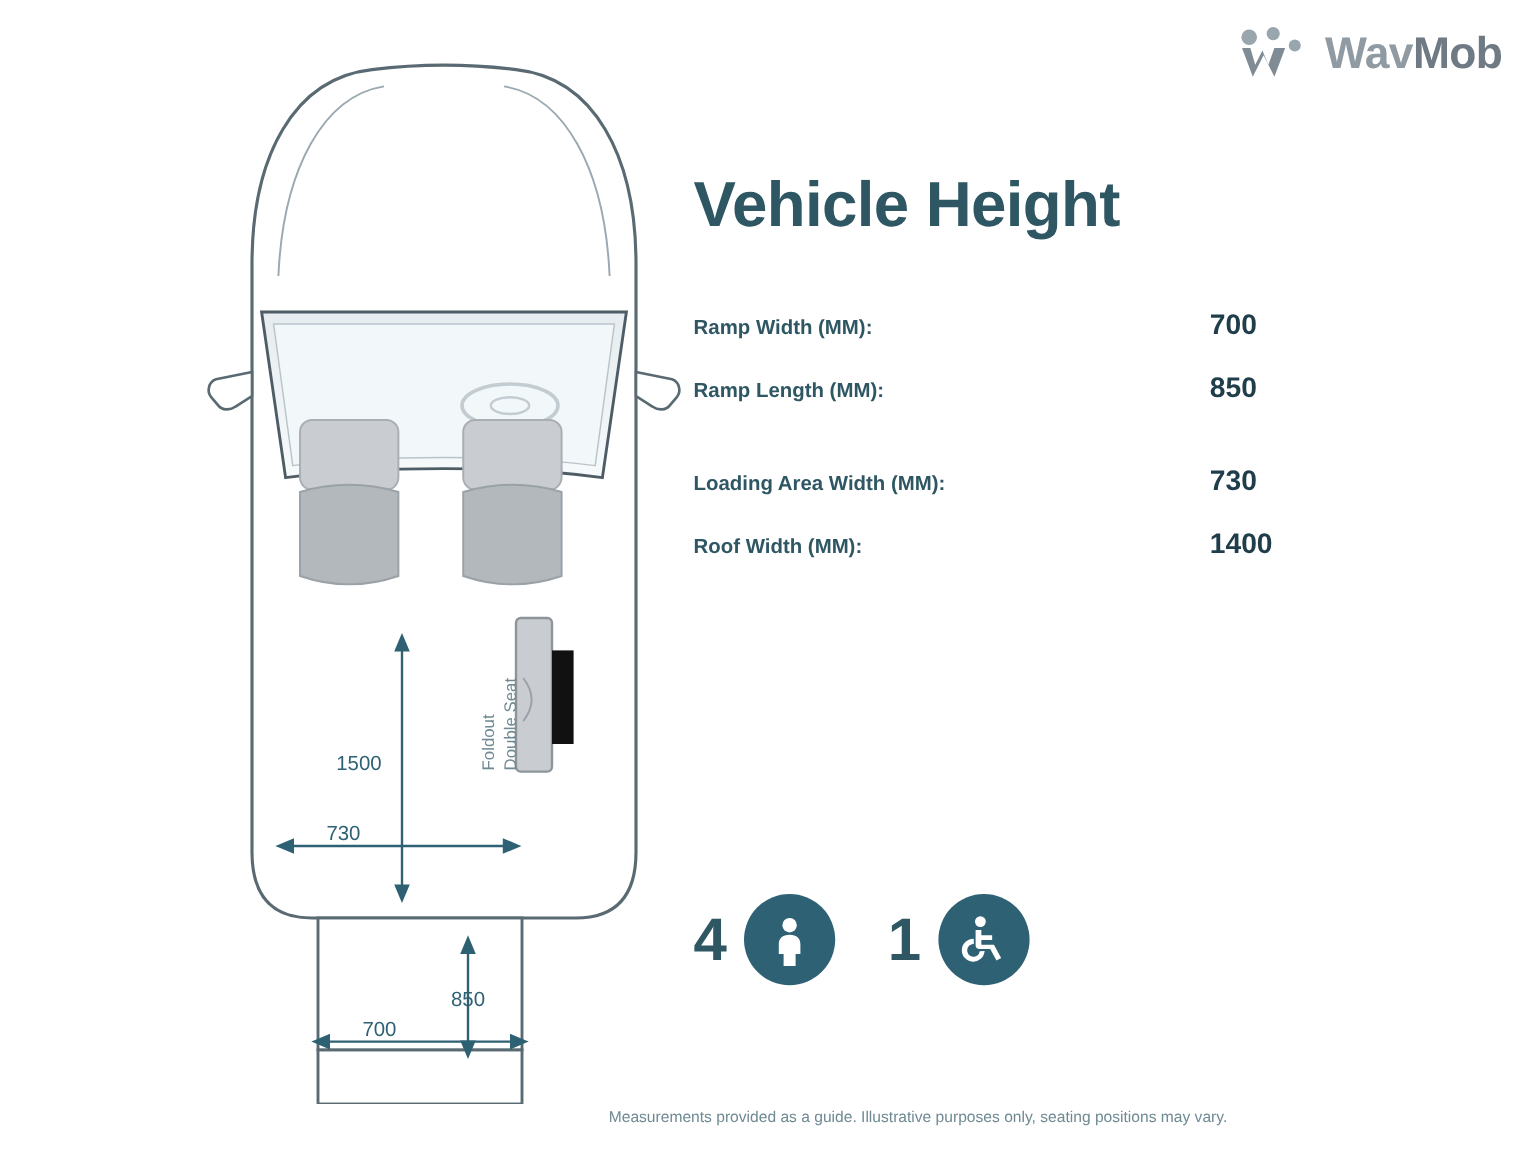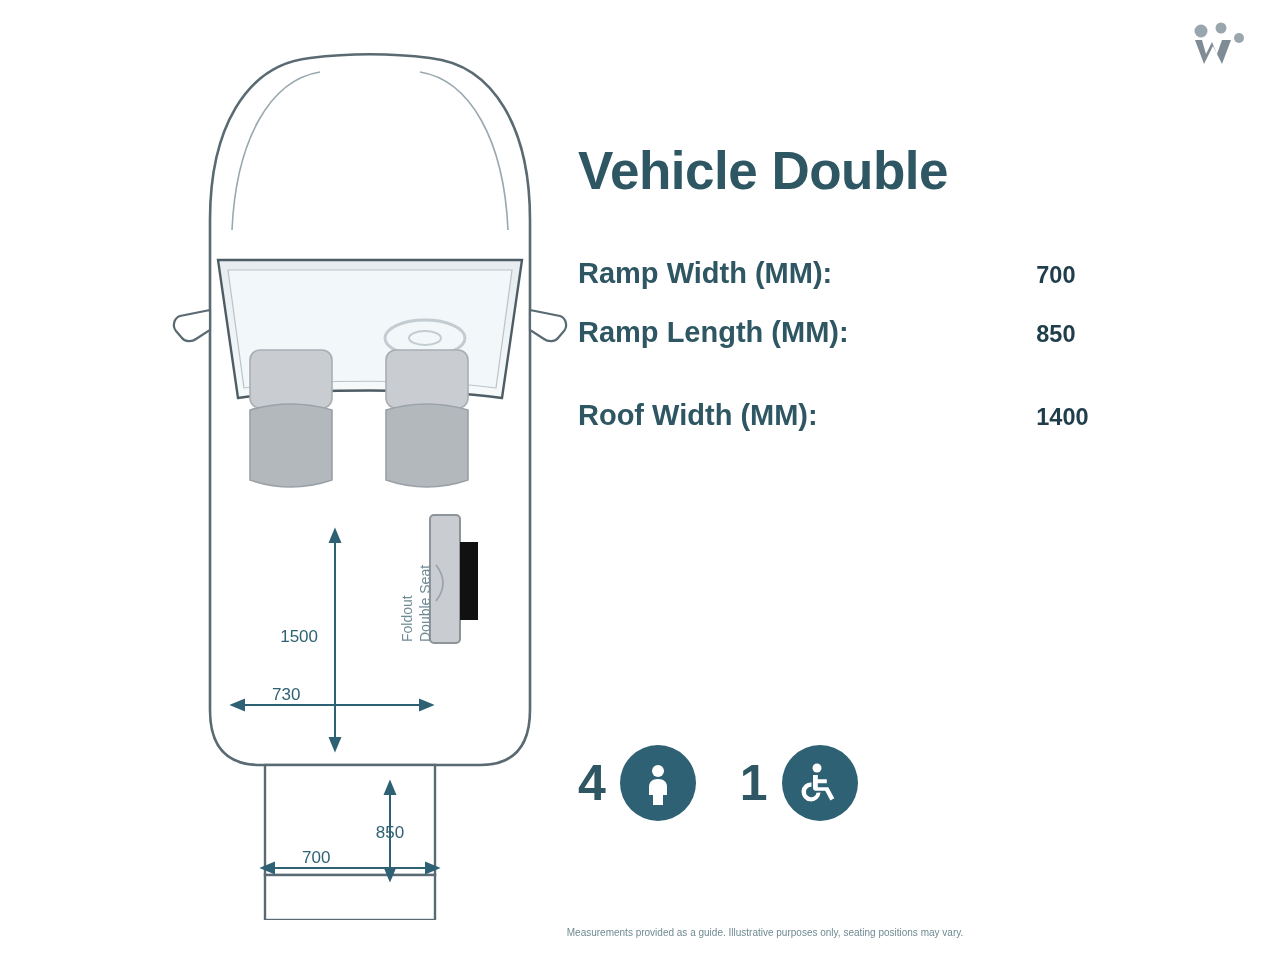--- a/index.html
+++ b/index.html
@@ -54,21 +54,21 @@
   }
   .spec-table {
     width: 100%;
     border-collapse: collapse;
   }
   .spec-row td {
     padding: 0;
     vertical-align: baseline;
   }
   .spec-label {
-    font-size: 29px;
+    font-size: 17px;
     font-weight: bold;
     color: #2e5763;
     padding-bottom: 26px !important;
     white-space: nowrap;
   }
   .spec-value {
     font-size: 23.5px;
     font-weight: bold;
     color: #1f3d4a;
     padding-bottom: 26px !important;
@@ -104,21 +104,21 @@
   }
   .cap-gap { width: 16px; }
 
   
   .footer {
     position: absolute;
     left: 0;
     right: 0;
     bottom: 22px;
     text-align: center;
-    font-size: 10px;
+    font-size: 13px;
     color: #6f8a93;
   }
   .footer-inner { padding-left: 250px; }
 
   
   .diagram {
     position: absolute;
     left: 150px;
     top: 20px;
     width: 420px;
@@ -142,34 +142,41 @@
 
   <div class="logo">
     <span class="logo-mark">
       <svg viewBox="0 0 60 46" width="60" height="46">
         <circle cx="9" cy="9" r="6.5" fill="#9aa6ad"></circle>
         <circle cx="29" cy="6" r="5.5" fill="#9aa6ad"></circle>
         <path d="M3 18 L12 42 L21 24 L30 42 L39 18 L30 18 L25 32 L20 20 L14 32 L10 18 Z" fill="#7f8c95"></path>
         <circle cx="47" cy="16" r="5" fill="#9aa6ad"></circle>
       </svg>
     </span>
+    <span class="logo-text">
+      <span class="wav">Wav</span><span class="mob">Mob</span>
+    </span>
   </div>
 
   <div class="details">
-    <h1>Vehicle Double</h1>
+    <h1>Vehicle Height</h1>
 
     <table class="spec-table">
       <tbody>
         <tr class="spec-row">
           <td class="spec-label">Ramp Width (MM):</td>
           <td class="spec-value">700</td>
         </tr>
         <tr class="spec-row gap">
           <td class="spec-label">Ramp Length (MM):</td>
           <td class="spec-value">850</td>
+        </tr>
+        <tr class="spec-row">
+          <td class="spec-label">Loading Area Width (MM):</td>
+          <td class="spec-value">730</td>
         </tr>
         <tr class="spec-row">
           <td class="spec-label">Roof Width (MM):</td>
           <td class="spec-value">1400</td>
         </tr>
       </tbody>
     </table>
   </div>
 
   <div class="capacity">

